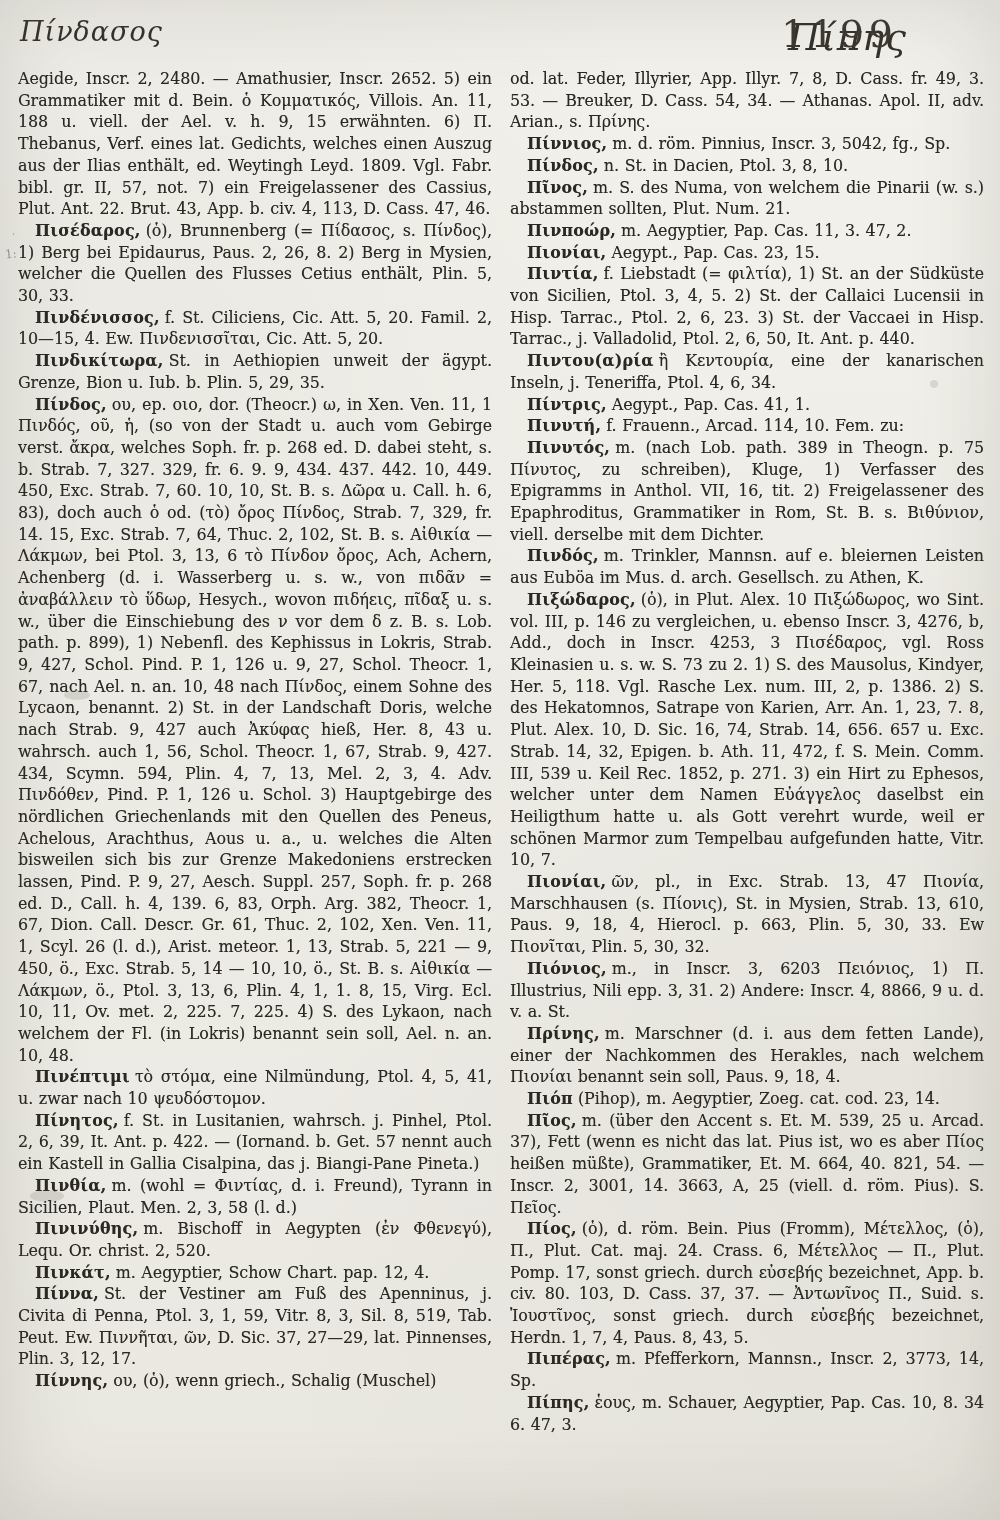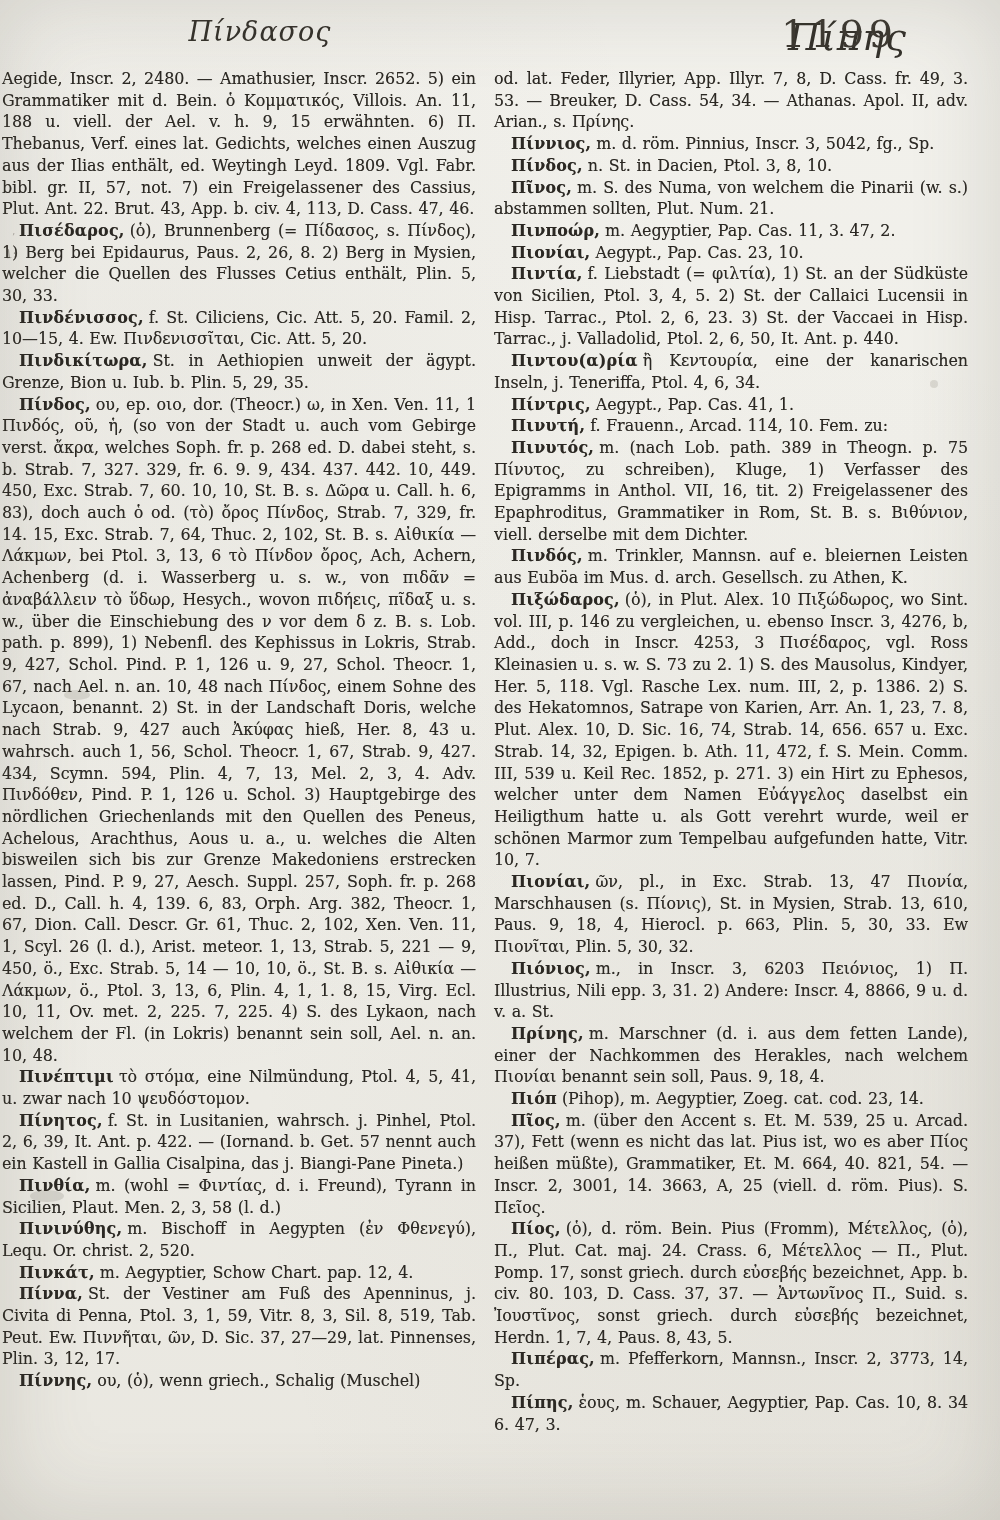--- a/index.html
+++ b/index.html
@@ -27,21 +27,21 @@
     top: 10px;
     left: 20px;
     width: 960px;
     height: 50px;
   }
   .h-left {
     position: absolute;
     left: 0;
     top: 6px;
     width: 480px;
-    text-align: center;
+    text-align: left;
     font-style: italic;
     font-size: 27px;
     letter-spacing: 1px;
     color: #34312b;
   }
   .h-right-title {
     position: absolute;
     left: 487px;
     top: 6px;
     width: 400px;
@@ -55,21 +55,21 @@
     position: absolute;
     right: 82px;
     top: 2px;
     font-size: 38px;
     letter-spacing: 5px;
     color: #3c3831;
   }
   .columns {
     position: absolute;
     top: 68px;
-    left: 2px;
+    left: 18px;
     width: 966px;
     display: flex;
     gap: 18px;
   }
   .col { width: 478.5px; }
   .entry {
     margin: 0;
     text-align: justify;
     text-indent: 17px;
     font-size: 15.8px;
@@ -139,21 +139,21 @@
 
         <p class="entry"><span class="hw">Πίννιος,</span><span>m. d. röm. Pinnius, Inscr. 3, 5042, fg., Sp.</span></p>
 
         <p class="entry"><span class="hw">Πίνδος,</span><span>n. St. in Dacien, Ptol. 3, 8, 10.</span></p>
 
         <p class="entry"><span class="hw">Πῖνος,</span><span>m. S. des Numa, von welchem die Pinarii (w. s.) abstammen sollten, Plut. Num. 21.</span></p>
 
         <p class="entry"><span class="hw">Πινποώρ,</span><span>m. Aegyptier, Pap. Cas. 11, 3. 47, 2.</span></p>
 
 
-        <p class="entry"><span class="hw">Πιονίαι,</span><span>Aegypt., Pap. Cas. 23, 10.</span></p>
+        <p class="entry"><span class="hw">Πιονίαι,</span><span>Aegypt., Pap. Cas. 23, 15.</span></p>
 
         <p class="entry"><span class="hw">Πιντία,</span><span>f. Liebstadt (= φιλτία), 1) St. an der Südküste von Sicilien, Ptol. 3, 4, 5. 2) St. der Callaici Lucensii in Hisp. Tarrac., Ptol. 2, 6, 23. 3) St. der Vaccaei in Hisp. Tarrac., j. Valladolid, Ptol. 2, 6, 50, It. Ant. p. 440.</span></p>
 
         <p class="entry"><span class="hw">Πιντου(α)ρία</span><span>ἢ Κεντουρία, eine der kanarischen Inseln, j. Teneriffa, Ptol. 4, 6, 34.</span></p>
 
         <p class="entry"><span class="hw">Πίντρις,</span><span>Aegypt., Pap. Cas. 41, 1.</span></p>
 
         <p class="entry"><span class="hw">Πινυτή,</span><span>f. Frauenn., Arcad. 114, 10. Fem. zu:</span></p>
 
         <p class="entry"><span class="hw">Πινυτός,</span><span>m. (nach Lob. path. 389 in Theogn. p. 75 Πίνυτος, zu schreiben), Kluge, 1) Verfasser des Epigramms in Anthol. VII, 16, tit. 2) Freigelassener des Epaphroditus, Grammatiker in Rom, St. B. s. Βιθύνιον, viell. derselbe mit dem Dichter.</span></p>

